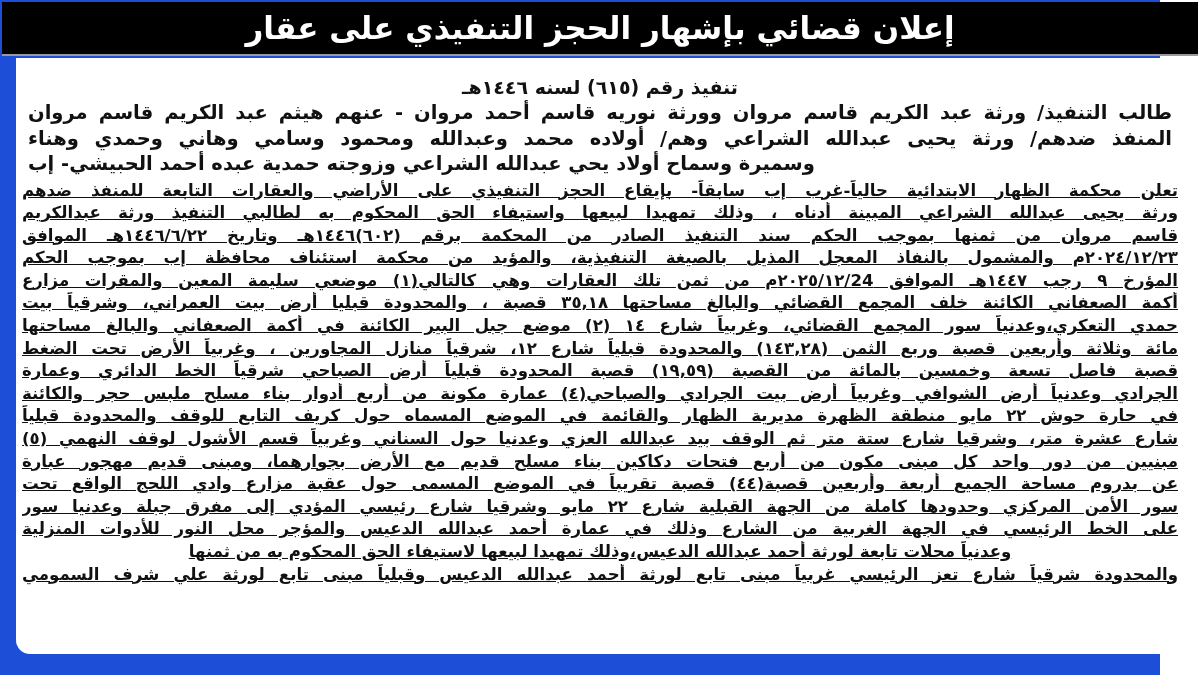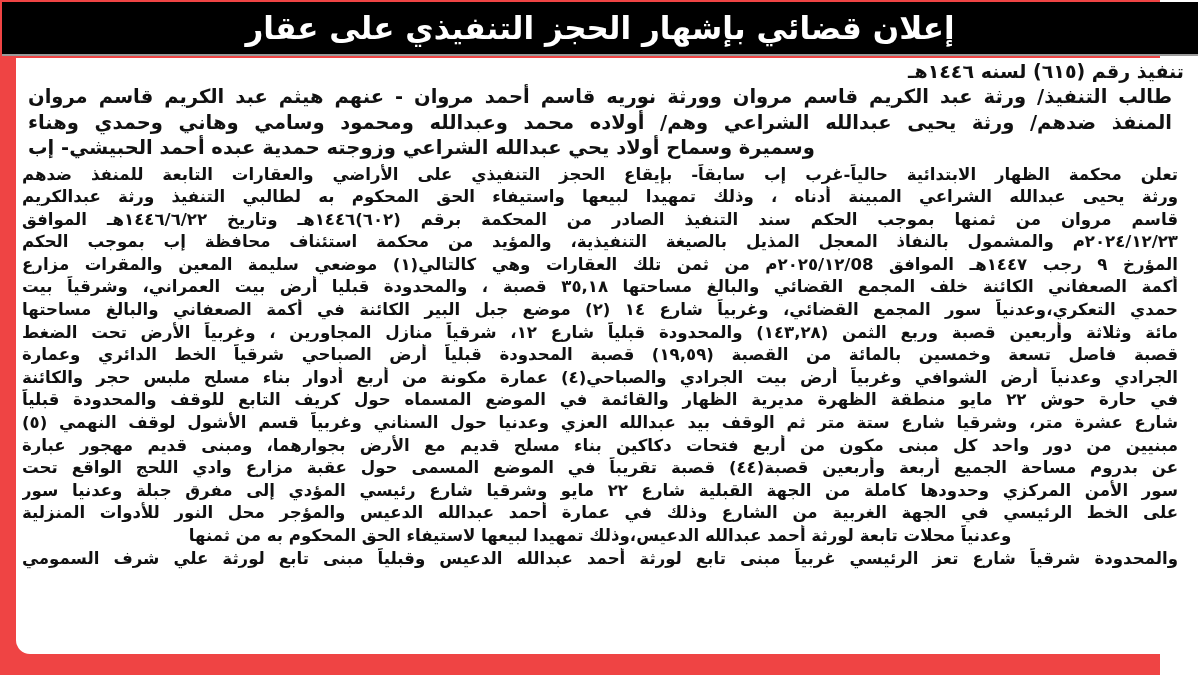--- a/index.html
+++ b/index.html
@@ -1,50 +1,50 @@
 <!DOCTYPE html>
 <html lang="ar" dir="rtl"><head>
   <meta charset="utf-8">
   <style>
     * { box-sizing: border-box; margin: 0; padding: 0; }
     html, body { width: 1200px; height: 675px; overflow: hidden; background: #ffffff; }
     body { position: relative; font-family: "DejaVu Sans", sans-serif; color: #111; }
 
     .frame {
       position: absolute; left: 0; top: 0; width: 1160px; height: 675px;
-      background: #ef4444;
+      background: #1d4ed8;
     }
     .title-bar {
       position: absolute; left: 2px; top: 2px; width: 1196px; height: 54px;
       background: #000;
       display: flex; align-items: center; justify-content: center;
       border-bottom: 2px solid #9a9a9a;
     }
     .title-bar h1 {
       color: #fff; font-weight: bold; font-size: 31px; line-height: 1;
       letter-spacing: 0; white-space: nowrap;
       font-family: "DejaVu Sans", sans-serif;
     }
     .paper {
       position: absolute; left: 16px; top: 58px; width: 1168px; height: 596px;
       background: #fff;
       border-bottom-left-radius: 14px; border-bottom-right-radius: 14px;
       overflow: hidden;
     }
-    .header-block { text-align: right; padding-top: 0; }
+    .header-block { text-align: center; padding-top: 16px; }
     .case-number {
       font-weight: bold; font-size: 19px; line-height: 26px; color: #111;
     }
     .parties { padding: 0 12px; }
     .party-line {
       font-weight: bold; font-size: 19.5px; line-height: 25.5px; color: #111;
       white-space: nowrap; text-align: left;
     }
     .party-line.justify { text-align: justify; text-align-last: justify; }
-    .body-text { padding: 2px 6px 0 6px; margin-top: 1px; }
+    .body-text { padding: 2px 6px 0 6px; margin-top: 1px; text-decoration: underline; }
     .body-line {
       font-size: 16.6px; line-height: 22.6px; color: #111; font-weight: 600;
       white-space: nowrap; text-align: justify; text-align-last: justify;
       overflow: hidden;
     }
     .body-line.last { text-align-last: center; }
   </style>
 </head>
 <body>
 
@@ -62,21 +62,21 @@
       <div class="party-line justify">طالب التنفيذ/ ورثة عبد الكريم قاسم مروان وورثة نوريه قاسم أحمد مروان - عنهم هيثم عبد الكريم قاسم مروان</div>
       <div class="party-line justify">المنفذ ضدهم/ ورثة يحيى عبدالله الشراعي وهم/ أولاده محمد وعبدالله ومحمود وسامي وهاني وحمدي وهناء</div>
       <div class="party-line">وسميرة وسماح أولاد يحي عبدالله الشراعي وزوجته حمدية عبده أحمد الحبيشي- إب</div>
     </div>
 
     <div class="body-text">
       <div class="body-line">تعلن محكمة الظهار الابتدائية حالياً-غرب إب سابقاً- بإيقاع الحجز التنفيذي على الأراضي والعقارات التابعة للمنفذ ضدهم</div>
       <div class="body-line">ورثة يحيى عبدالله الشراعي المبينة أدناه ، وذلك تمهيدا لبيعها واستيفاء الحق المحكوم به لطالبي التنفيذ ورثة عبدالكريم</div>
       <div class="body-line">قاسم مروان من ثمنها بموجب الحكم سند التنفيذ الصادر من المحكمة برقم (٦٠٢)١٤٤٦هـ وتاريخ ١٤٤٦/٦/٢٢هـ الموافق</div>
       <div class="body-line">٢٠٢٤/١٢/٢٣م والمشمول بالنفاذ المعجل المذيل بالصيغة التنفيذية، والمؤيد من محكمة استئناف محافظة إب بموجب الحكم</div>
-      <div class="body-line">المؤرخ ٩ رجب ١٤٤٧هـ الموافق ٢٠٢٥/١٢/08م من ثمن تلك العقارات وهي كالتالي(١) موضعي سليمة المعين والمقرات مزارع</div>
+      <div class="body-line">المؤرخ ٩ رجب ١٤٤٧هـ الموافق ٢٠٢٥/١٢/24م من ثمن تلك العقارات وهي كالتالي(١) موضعي سليمة المعين والمقرات مزارع</div>
       <div class="body-line">أكمة الصعفاني الكائنة خلف المجمع القضائي والبالغ مساحتها ٣٥,١٨ قصبة ، والمحدودة قبليا أرض بيت العمراني، وشرقياً بيت</div>
       <div class="body-line">حمدي التعكري،وعدنياً سور المجمع القضائي، وغربياً شارع ١٤ (٢) موضع جبل البير الكائنة في أكمة الصعفاني والبالغ مساحتها</div>
       <div class="body-line">مائة وثلاثة وأربعين قصبة وربع الثمن (١٤٣,٢٨) والمحدودة قبلياً شارع ١٢، شرقياً منازل المجاورين ، وغربياً الأرض تحت الضغط</div>
       <div class="body-line">قصبة فاصل تسعة وخمسين بالمائة من القصبة (١٩,٥٩) قصبة المحدودة قبلياً أرض الصباحي شرقياً الخط الدائري وعمارة</div>
       <div class="body-line">الجرادي وعدنياً أرض الشوافي وغربياً أرض بيت الجرادي والصباحي(٤) عمارة مكونة من أربع أدوار بناء مسلح ملبس حجر والكائنة</div>
       <div class="body-line">في حارة حوش ٢٢ مايو منطقة الظهرة مديرية الظهار والقائمة في الموضع المسماه حول كريف التابع للوقف والمحدودة قبلياً</div>
       <div class="body-line">شارع عشرة متر، وشرقيا شارع ستة متر ثم الوقف بيد عبدالله العزي وعدنيا حول السناني وغربياً قسم الأشول لوقف النهمي (٥)</div>
       <div class="body-line">مبنيين من دور واحد كل مبنى مكون من أربع فتحات دكاكين بناء مسلح قديم مع الأرض بجوارهما، ومبنى قديم مهجور عبارة</div>
       <div class="body-line">عن بدروم مساحة الجميع أربعة وأربعين قصبة(٤٤) قصبة تقريباً في الموضع المسمى حول عقبة مزارع وادي اللحج الواقع تحت</div>
       <div class="body-line">سور الأمن المركزي وحدودها كاملة من الجهة القبلية شارع ٢٢ مايو وشرقيا شارع رئيسي المؤدي إلى مفرق جبلة وعدنيا سور</div>

